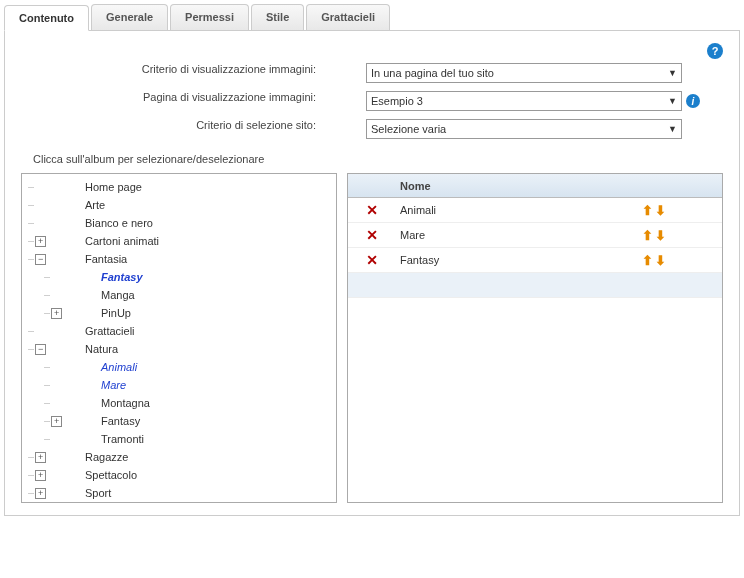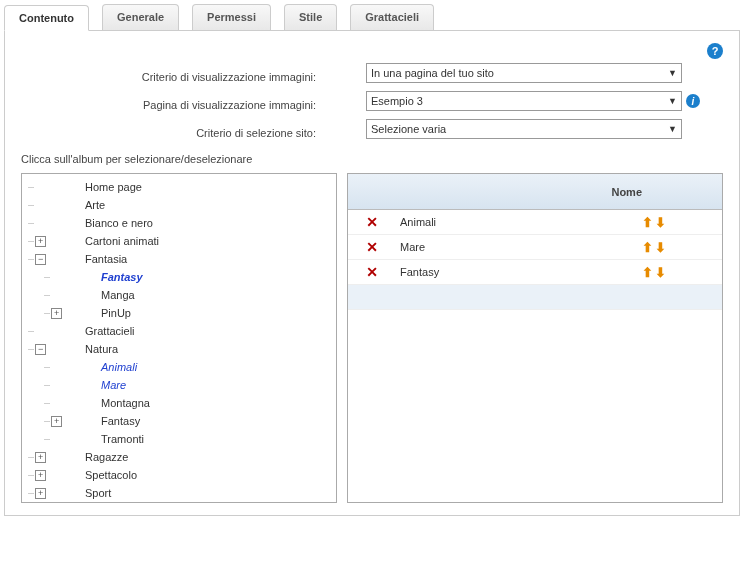--- a/index.html
+++ b/index.html
@@ -1,42 +1,42 @@
 <!DOCTYPE html>
 <html><head>
 <meta charset="utf-8">
 <style>
 * { box-sizing: border-box; margin: 0; padding: 0; }
 body { font-family: Verdana, Arial, sans-serif; font-size: 11px; color: #333; background: #fff; padding: 4px; }
-.tabs { display: flex; gap: 11px; border-bottom: 1px solid #ccc; }
+.tabs { display: flex; gap: 0; border-bottom: 1px solid #ccc; }
 .tab { padding: 6px 14px; border: 1px solid #ccc; border-bottom: none; background: linear-gradient(#f8f8f8, #e8e8e8); border-radius: 4px 4px 0 0; cursor: pointer; color: #555; font-weight: bold; font-size: 11px; margin-right: 2px; }
 .tab.active { background: #fff; color: #333; position: relative; top: 1px; border-bottom: 1px solid #fff; }
 .panel { border: 1px solid #ccc; border-top: none; padding: 12px 16px; }
 .help-row { display: flex; justify-content: flex-end; margin-bottom: 4px; }
 .help-icon { width: 16px; height: 16px; border-radius: 50%; background: #1b7fcc; color: #fff; display: flex; align-items: center; justify-content: center; font-weight: bold; font-size: 11px; cursor: pointer; }
 .info-icon { width: 14px; height: 14px; border-radius: 50%; background: #1b7fcc; color: #fff; display: inline-flex; align-items: center; justify-content: center; font-weight: bold; font-size: 10px; margin-left: 4px; cursor: pointer; font-style: italic; }
-.form-row { display: flex; align-items: flex-end; margin-bottom: 8px; }
+.form-row { display: flex; align-items: flex-start; margin-bottom: 8px; }
 .form-label { width: 305px; text-align: right; padding-right: 10px; color: #444; }
 .form-control { flex: 1; display: flex; align-items: center; padding-left: 40px; }
 .select-fake { flex: 1; max-width: 316px; border: 1px solid #999; background: #fff; padding: 2px 4px; font-size: 11px; display: flex; justify-content: space-between; align-items: center; cursor: pointer; height: 20px; }
 .select-fake .arrow { font-size: 9px; color: #333; }
 .checkbox { width: 14px; height: 14px; }
-.instruction { margin: 14px 0 8px 0; color: #444; }
+.instruction { margin: 14px 0 8px 12px; color: #444; }
 .lower { display: flex; gap: 10px; }
 .tree-wrap { width: 316px; height: 330px; border: 1px solid #aaa; overflow-y: scroll; background: #fff; position: relative; }
 .tree { padding: 4px 6px; }
 .tree-node { display: flex; align-items: center; height: 18px; white-space: nowrap; }
 .expander { width: 11px; height: 11px; border: 1px solid #888; display: inline-flex; align-items: center; justify-content: center; font-size: 9px; line-height: 1; color: #555; background: #fff; cursor: pointer; margin-right: 3px; }
 .expander-blank { width: 11px; height: 11px; display: inline-block; margin-right: 3px; }
 .dots { color: #aaa; font-size: 10px; margin-right: 2px; letter-spacing: -1px; }
 .node-label { cursor: pointer; padding-left: 36px; }
 .node-label.selected { color: #2040d0; font-style: italic; font-weight: bold; }
 .node-label.picked { color: #2040d0; font-style: italic; }
 .table-wrap { flex: 1; border: 1px solid #aaa; background: #fff; }
-.thead { background: linear-gradient(#eaf1f8, #d7e4f0); border-bottom: 1px solid #bbb; display: flex; height: 36px; align-items: center; text-align: right; }
+.thead { background: linear-gradient(#eaf1f8, #d7e4f0); border-bottom: 1px solid #bbb; display: flex; height: 24px; align-items: center; }
 .th-x { width: 48px; }
 .th-name { flex: 1; font-weight: bold; color: #444; padding-left: 4px; }
 .th-act { width: 80px; }
 .trow { display: flex; align-items: center; height: 25px; border-bottom: 1px solid #eee; }
 .td-x { width: 48px; text-align: center; }
 .xbtn { color: #b00000; font-weight: bold; font-size: 14px; cursor: pointer; }
 .td-name { flex: 1; padding-left: 4px; }
 .td-act { width: 80px; display: flex; gap: 2px; }
 .uparr, .downarr { color: #e78b00; font-weight: bold; font-size: 13px; cursor: pointer; }
 .empty-row { height: 25px; background: #eaf1f8; border-bottom: 1px solid #eee; }

